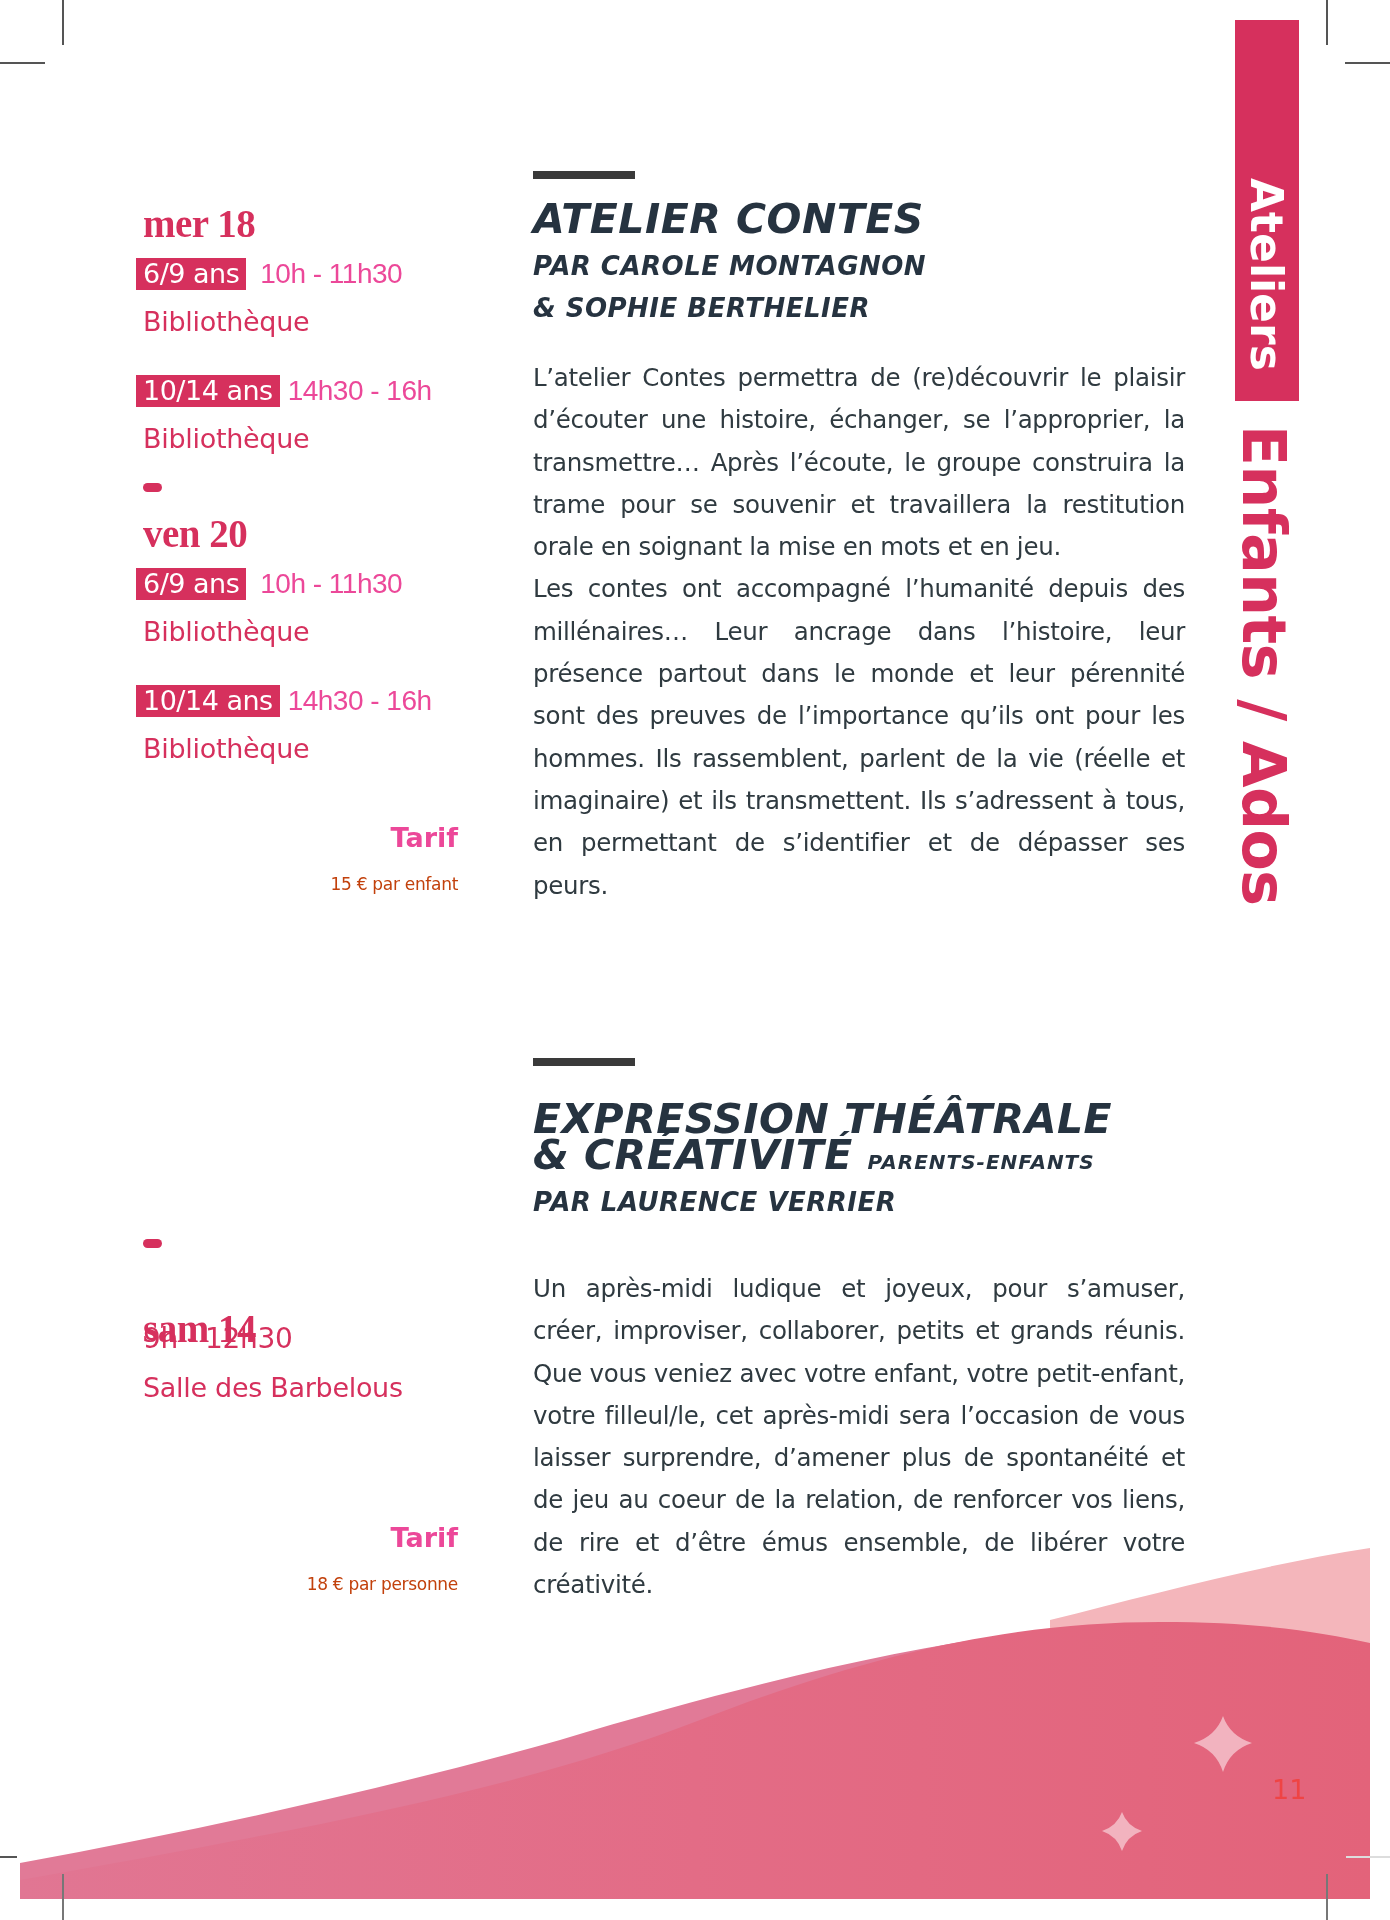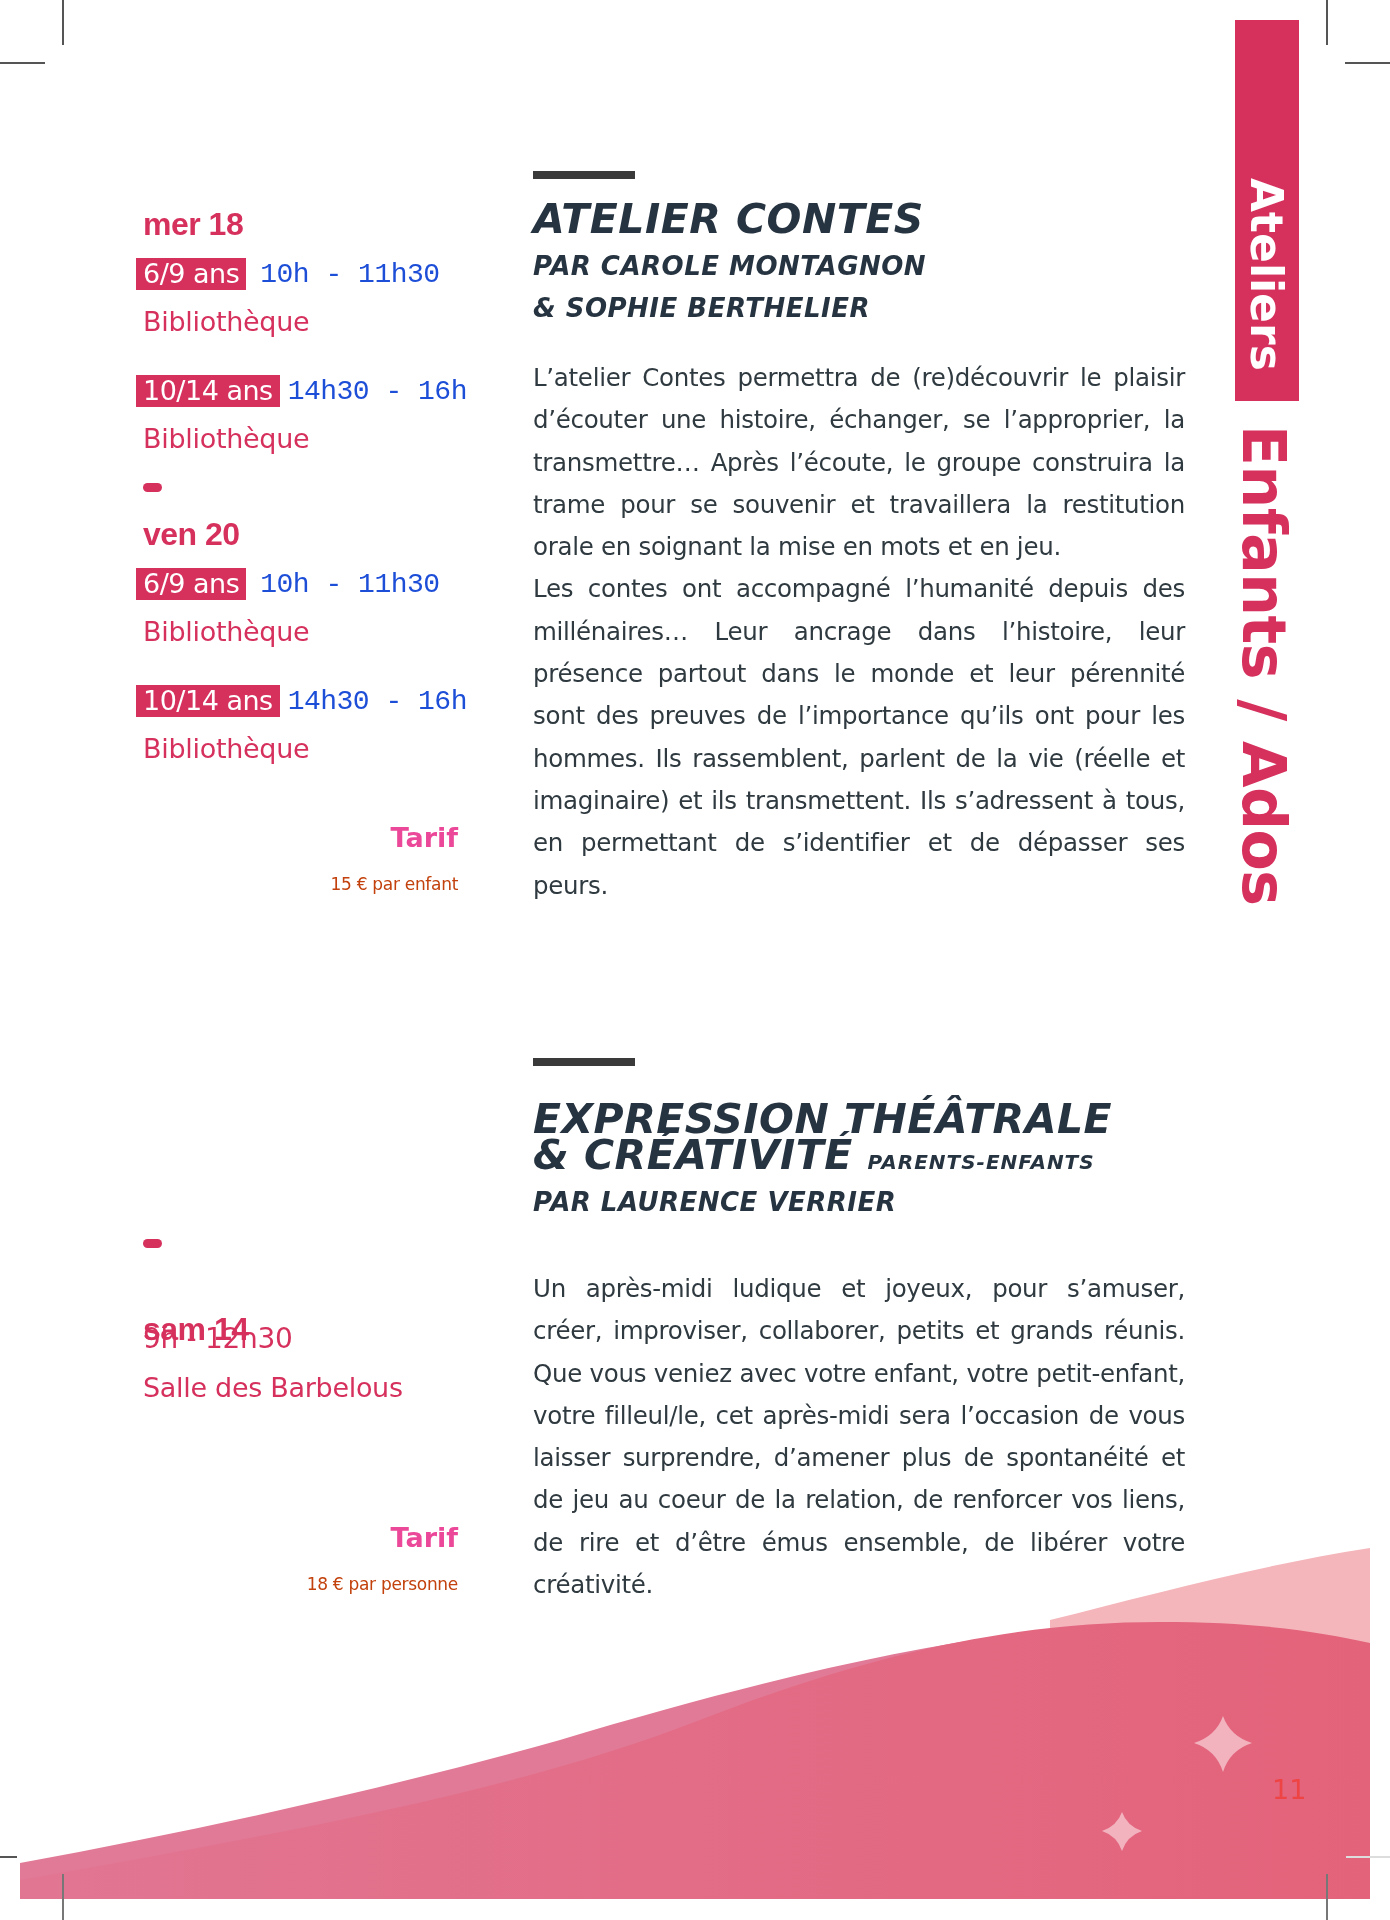--- a/index.html
+++ b/index.html
@@ -9,32 +9,32 @@
     font-family: "DejaVu Sans", sans-serif;
   }
   .abs { position: absolute; }
 
   
   .crop { position: absolute; background: #555; }
 
   
   .day {
     position: absolute; left: 143px;
-    font-family: Liberation Sans, sans-serif; font-weight: bold;
-    font-size: 32px; color: #d6305d; line-height: 36px; letter-spacing: -0.5px;
+    font-family: Liberation Serif, serif; font-weight: bold;
+    font-size: 39px; color: #d6305d; line-height: 36px; letter-spacing: -0.5px;
   }
   .slot { position: absolute; left: 136px; height: 36px; display: flex; align-items: center; }
   .badge {
     background: #d6305d; color: #ffffff;
     font-size: 27px; line-height: 32px; padding: 0 7px 0 7px;
     font-family: "DejaVu Sans", sans-serif; font-weight: normal; letter-spacing: -0.5px;
   }
   .time {
-    color: #1d4ed8; font-size: 28px; margin-left: 14px; letter-spacing: -0.5px;
-    font-family: Liberation Mono, monospace;
+    color: #ec4899; font-size: 28px; margin-left: 14px; letter-spacing: -0.5px;
+    font-family: Liberation Sans, sans-serif;
   }
   .place {
     position: absolute; left: 143px; color: #d6305d; font-size: 27px; line-height: 34px; letter-spacing: -0.3px;
   }
   .sep {
     position: absolute; left: 143px; width: 19px; height: 9px; border-radius: 5px; background: #d6305d;
   }
   .tarif-label {
     position: absolute; right: 932px; color: #ec4899; font-weight: bold; font-size: 27px; line-height: 34px;
   }

